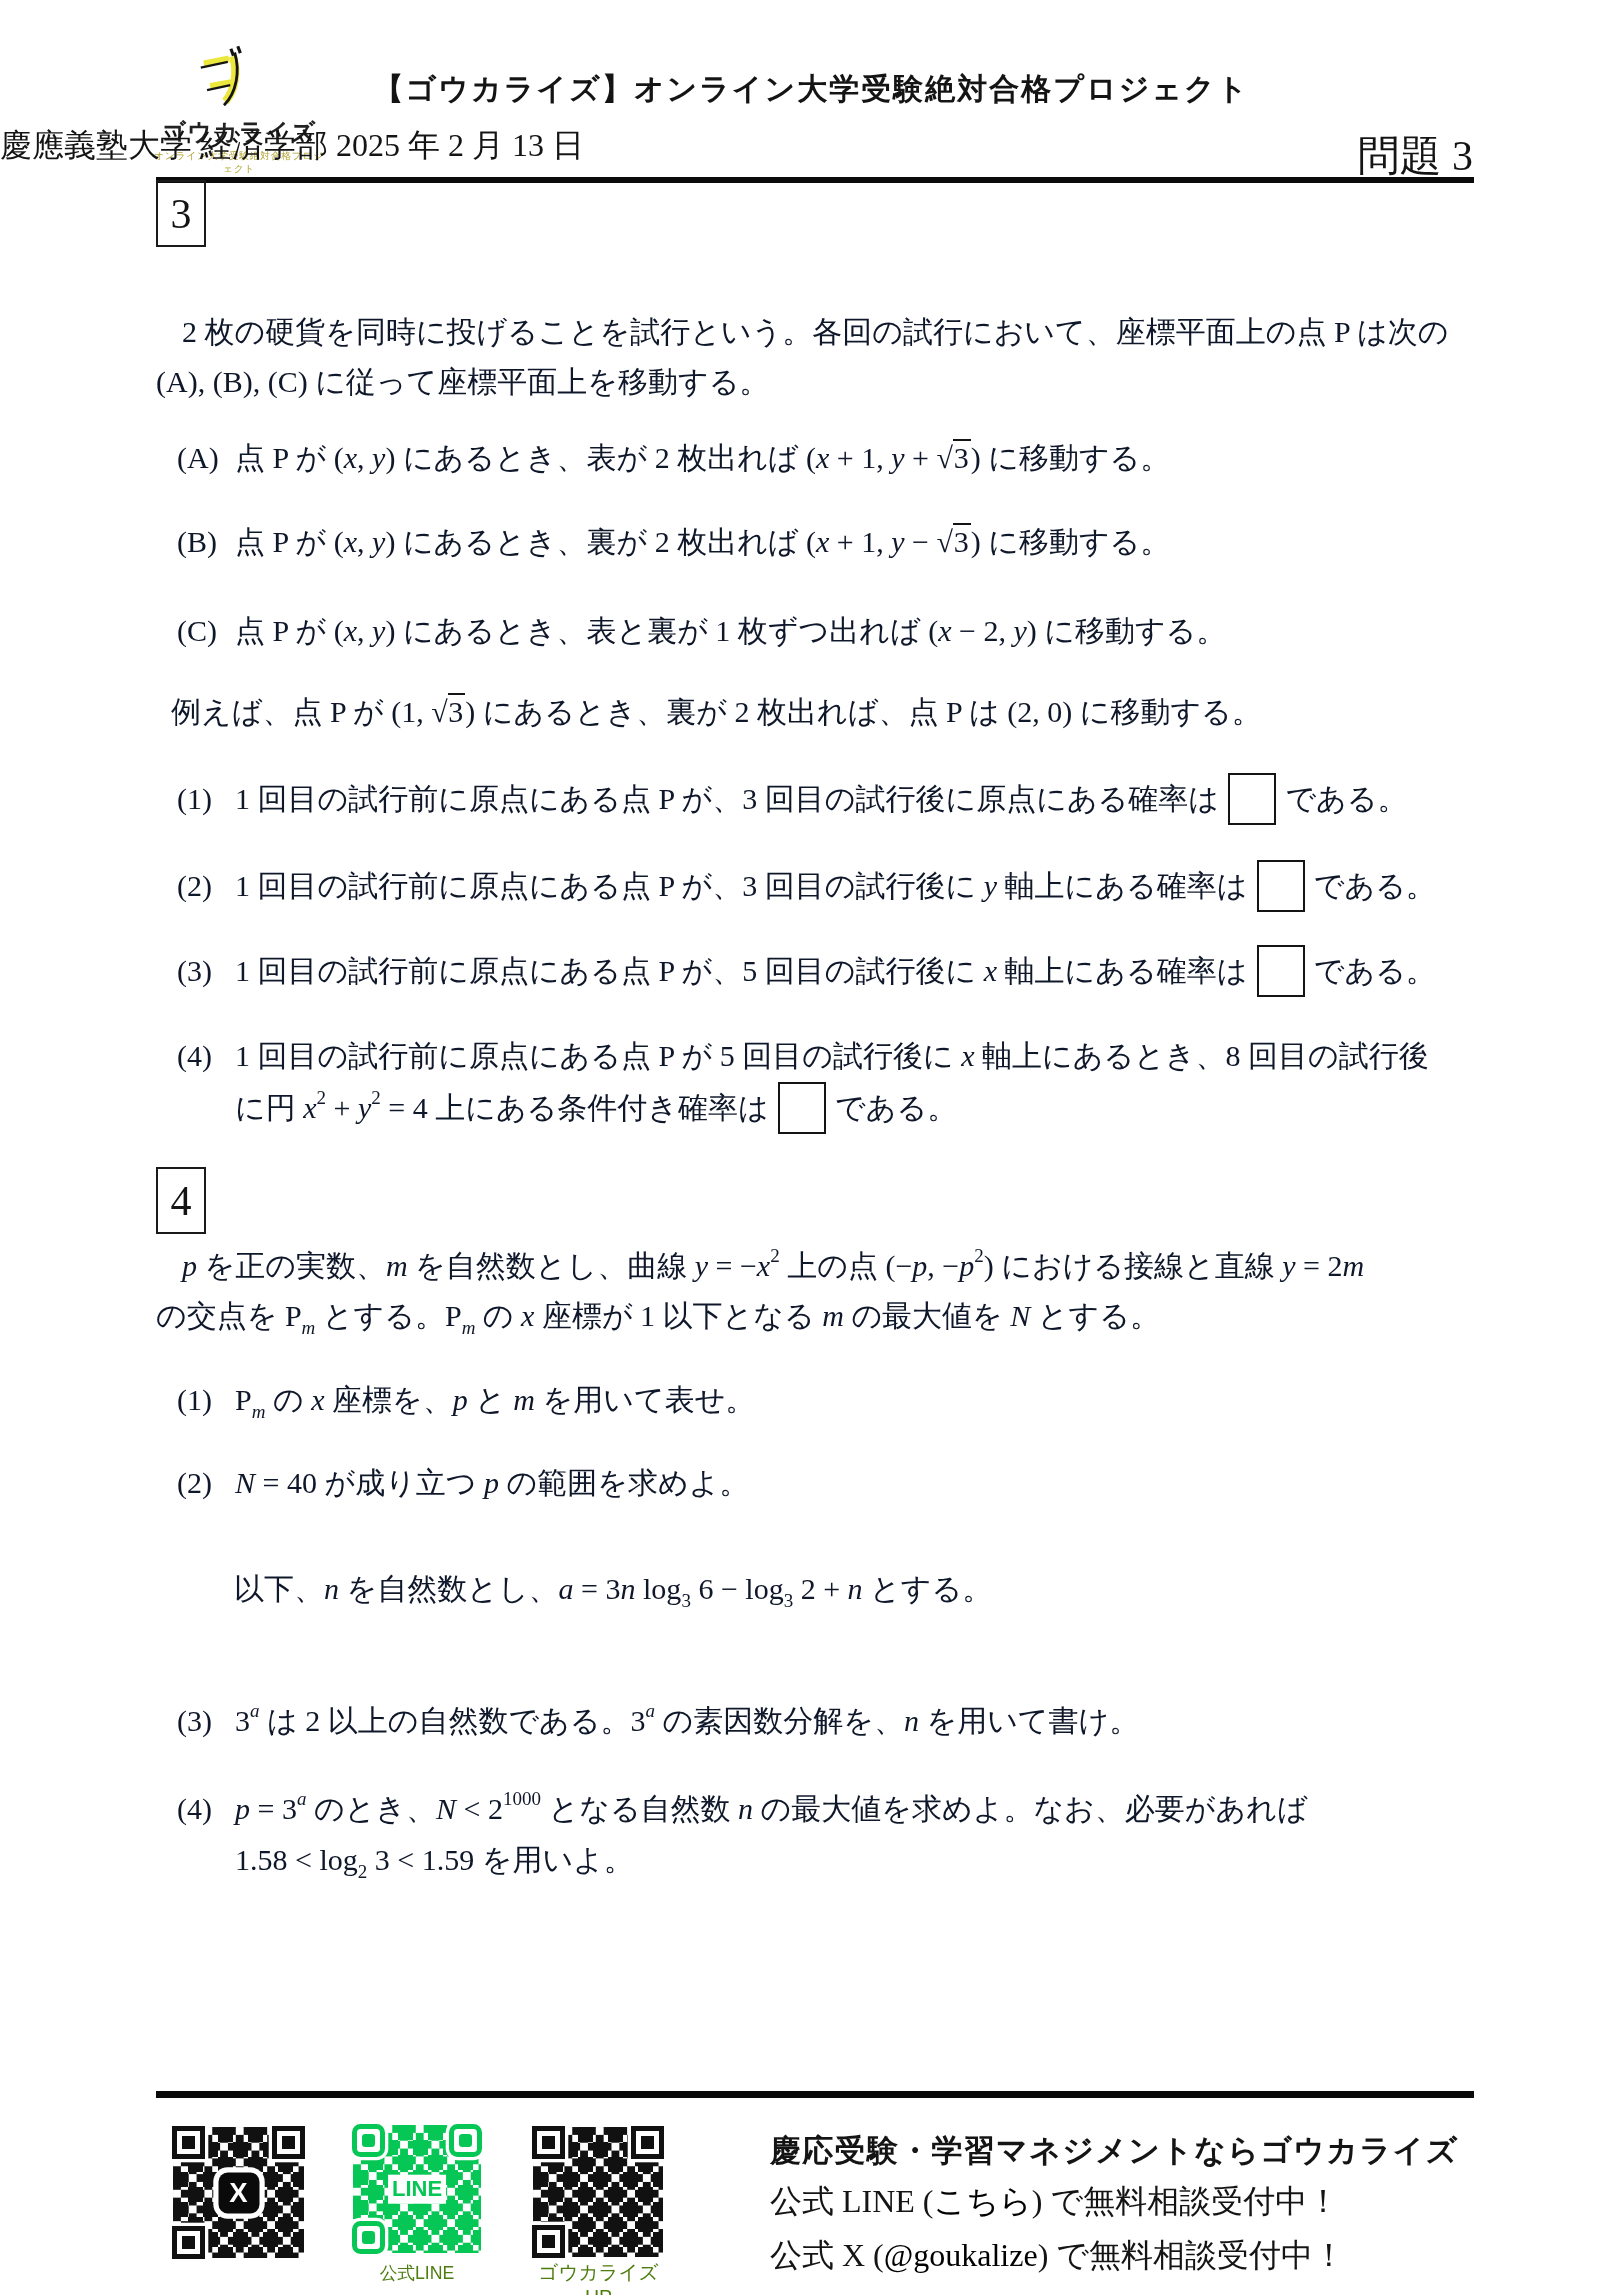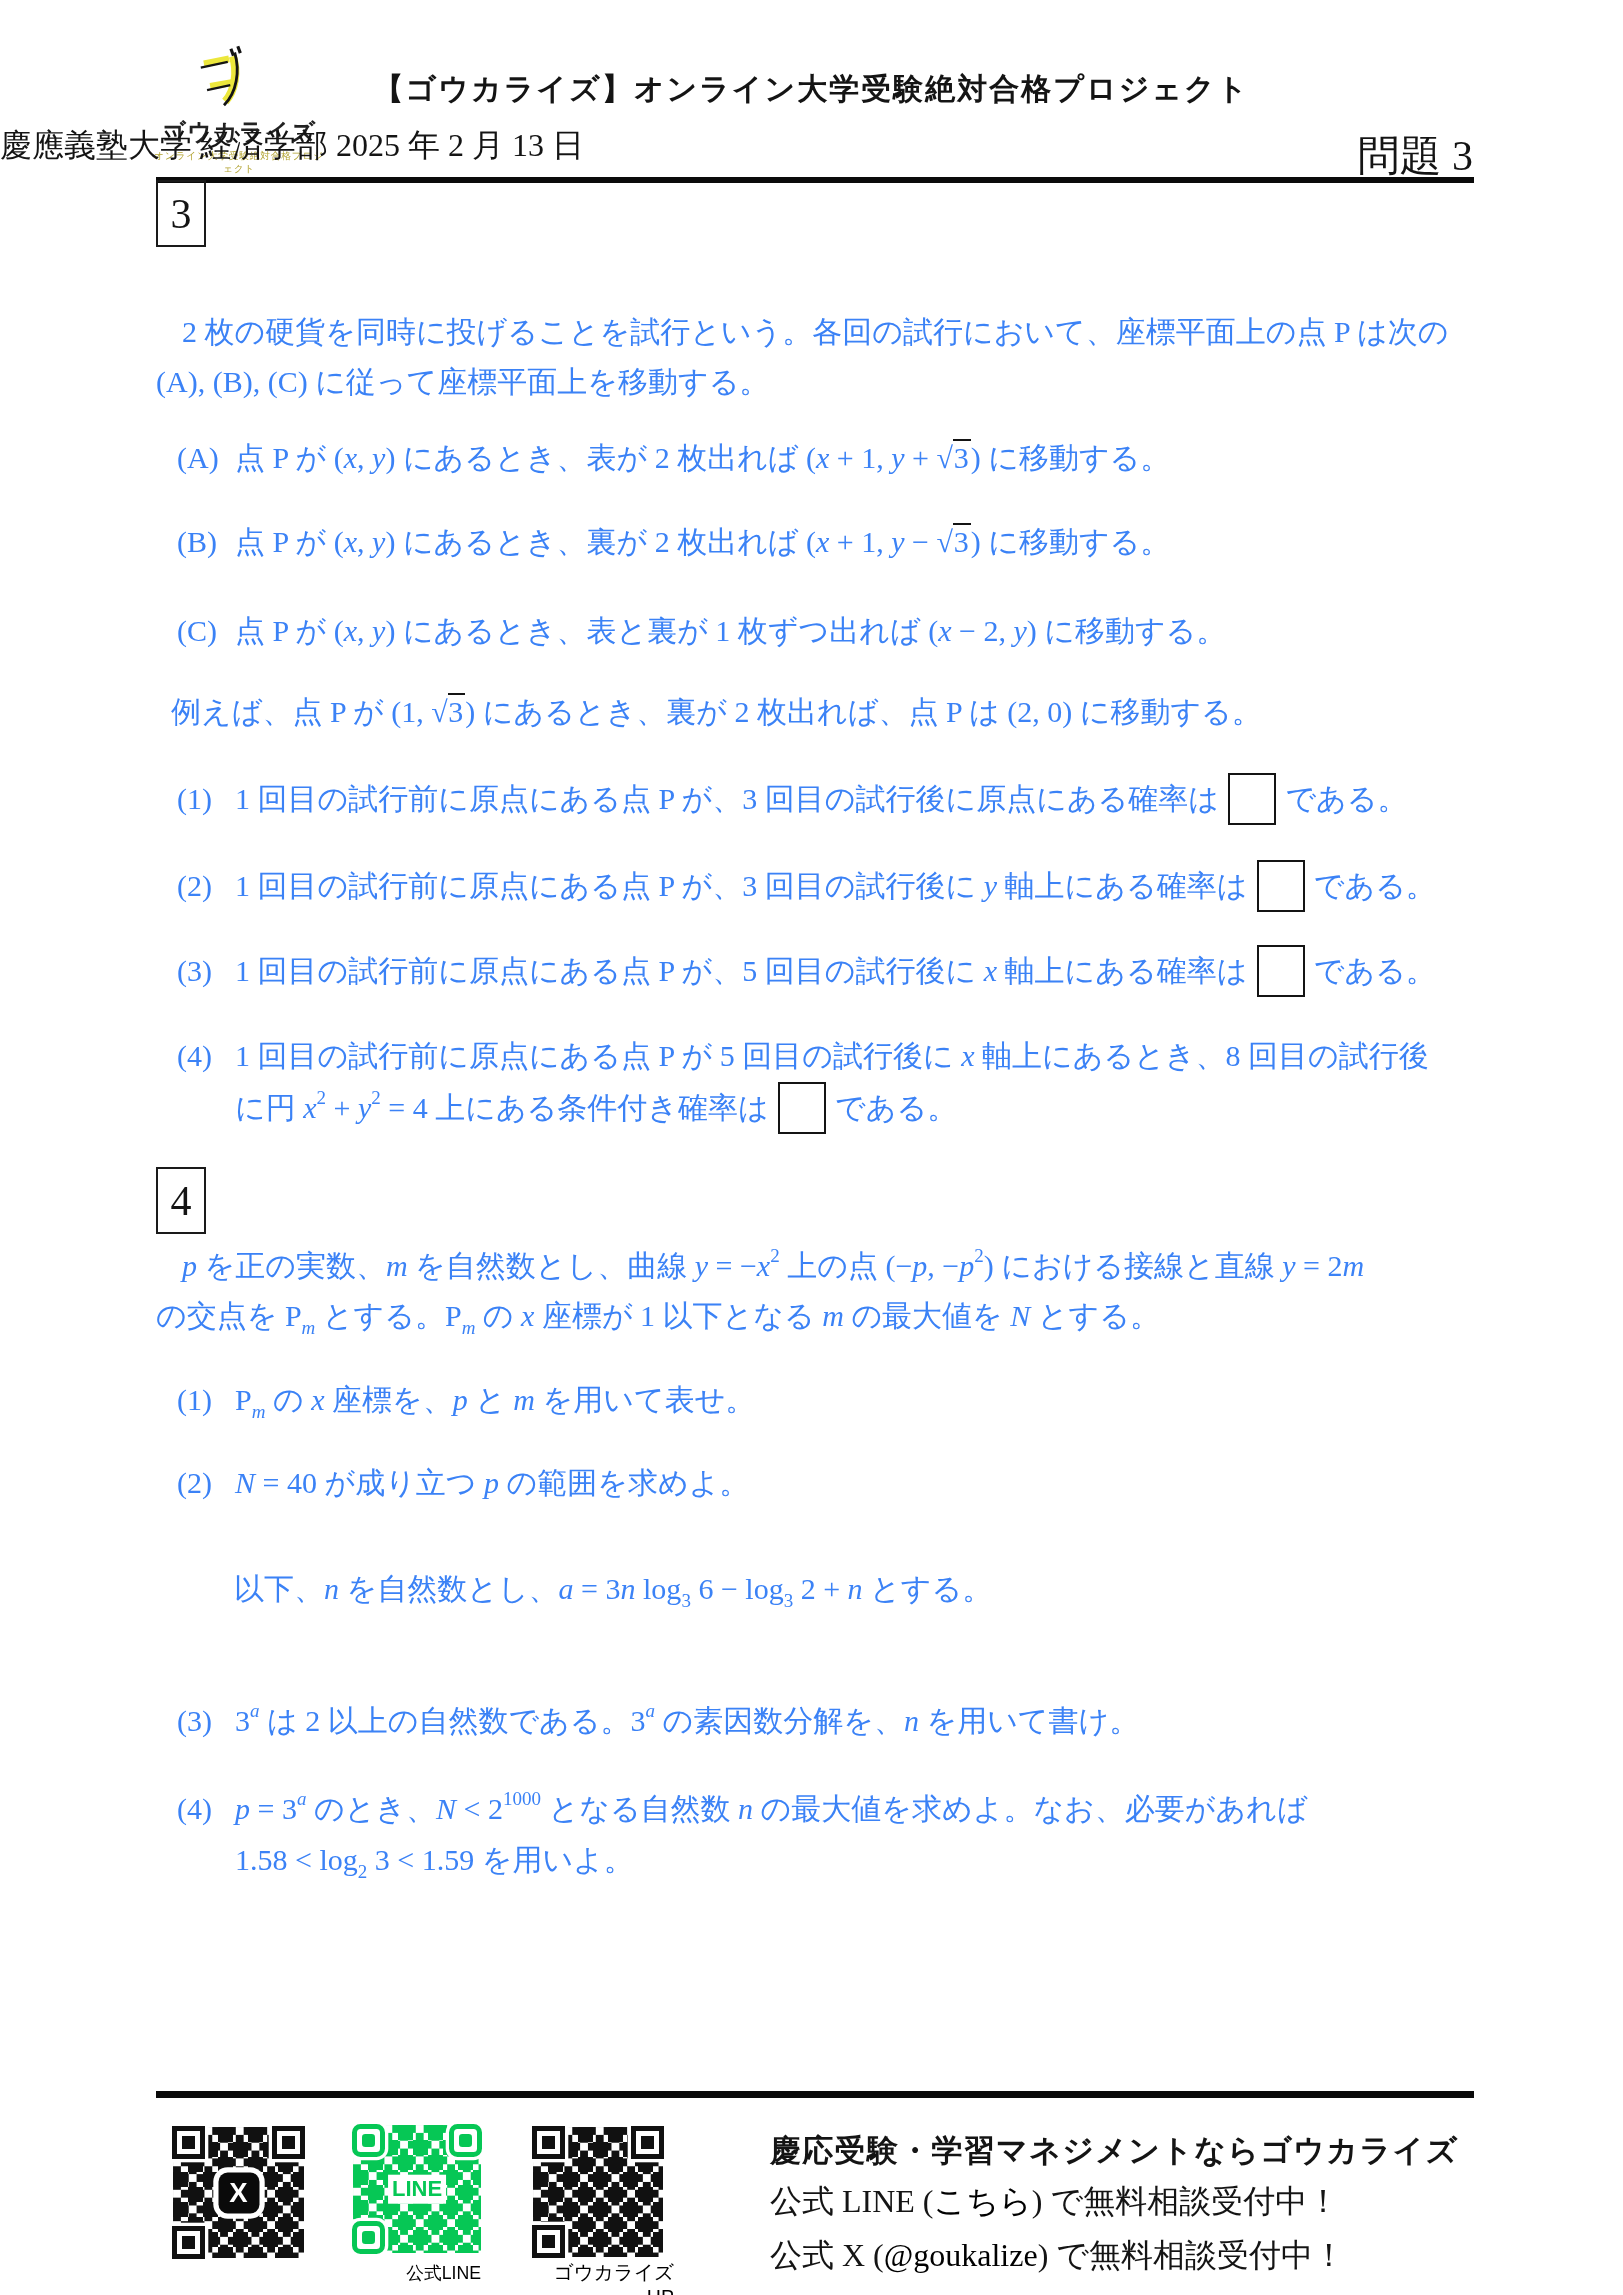--- a/index.html
+++ b/index.html
@@ -21,21 +21,21 @@
            font-size:30px;letter-spacing:2px}
   .h-sub{position:absolute;top:124px;left:0;width:1623px;text-align:left;font-size:32px}
   .h-page{position:absolute;top:128px;right:150px;font-size:42px}
   .rule1{position:absolute;top:177px;left:156px;width:1318px;height:5.9px;background:#0a0a0a}
 
   
   .numbox{position:absolute;left:156px;width:50px;height:67px;border:2px solid #1a1a1a;
           display:flex;align-items:center;justify-content:center;font-size:42px}
 
   
-  .t{position:absolute;left:156px;width:1318px;font-size:30px;line-height:52px;color:#3b82f6}
+  .t{position:absolute;left:156px;width:1318px;font-size:30px;line-height:52px;color:#0f172a}
   .l{display:block}
   .ind{text-indent:26px}
   .item{left:177px;width:1297px}
   .ilabel{display:inline-block;width:58px}
   .itext{display:inline-block;width:1230px;vertical-align:top}
   .ex{left:171px;width:1302px}
 
   sup,sub{line-height:0;font-size:19px;letter-spacing:0}
   sup{vertical-align:14.4px}
   sub{vertical-align:-7.9px}
@@ -59,22 +59,22 @@
   .qr.green .finder{border-color:#06c755;border-radius:8.5px}
   .qr.green .finder::after{background:#06c755;border-radius:3.3px}
   .f-tl{left:-1.3px;top:-1.3px}.f-tr{right:-1.3px;top:-1.3px}.f-bl{left:-1.3px;bottom:-1.3px}
   .qr-center-x{position:absolute;left:50%;top:50%;transform:translate(-50%,-50%);
                width:41px;height:41px;background:#0a0a0a;border-radius:9.2px;box-shadow:0 0 0 5.2px #fff;
                color:#fff;display:flex;align-items:center;justify-content:center;
                font-family:"Liberation Sans","DejaVu Sans",sans-serif;font-weight:bold;font-size:27.5px}
   .qr-center-line{position:absolute;left:50%;top:50%;transform:translate(-50%,-50%);
                padding:1.3px 3.9px;background:#fff;color:#06c755;
                font-family:"Liberation Sans","DejaVu Sans",sans-serif;font-weight:bold;font-size:22px}
-  .qr-label{position:absolute;text-align:right;
-            font-family:"Liberation Sans","DejaVu Sans",sans-serif;color:#000000}
+  .qr-label{position:absolute;text-align:center;
+            font-family:"Liberation Sans","DejaVu Sans",sans-serif;color:#4d7c0f}
   .ft{position:absolute;left:770px;width:838px}
   .ft1{top:2130px;font-family:Liberation Mono, monospace;font-weight:bold;
        font-size:31px;letter-spacing:1.3px}
   .ft2{top:2180px;font-size:32px}
   .ft3{top:2234px;font-size:32px}
   .link{color:#000000}
 </style>
 </head>
 <body>
 

